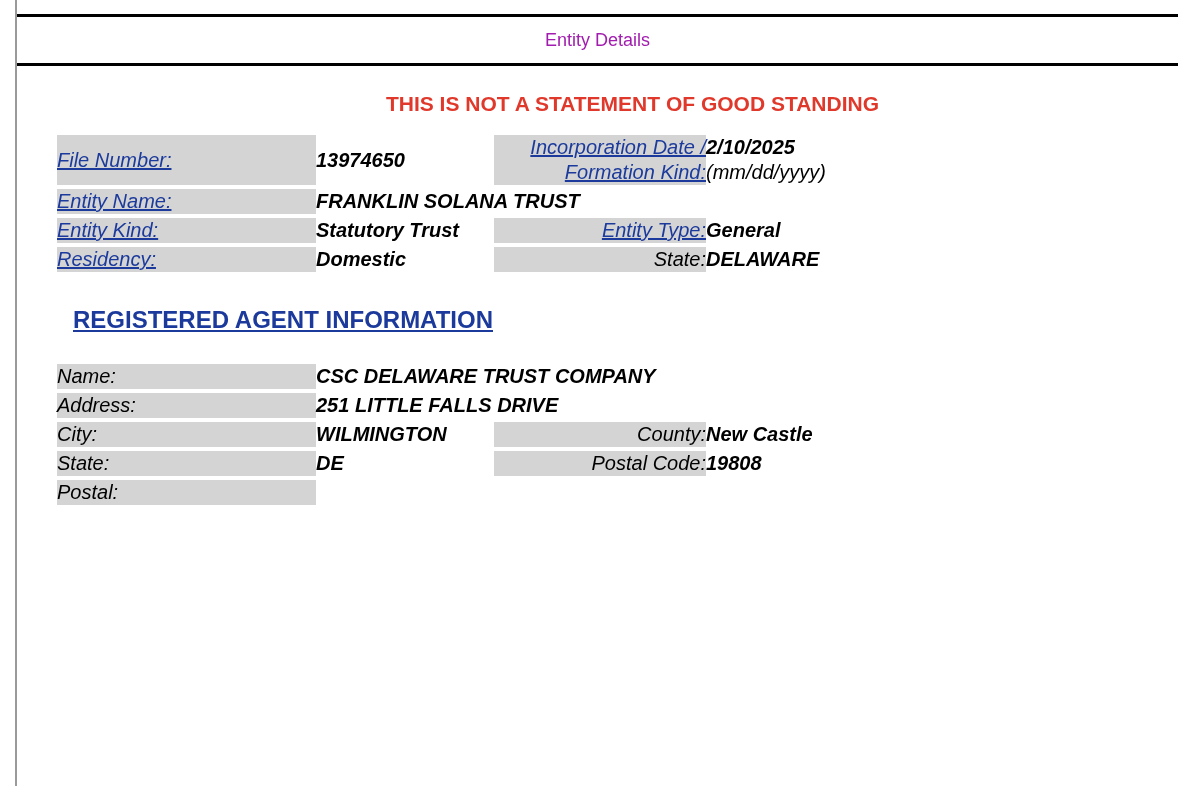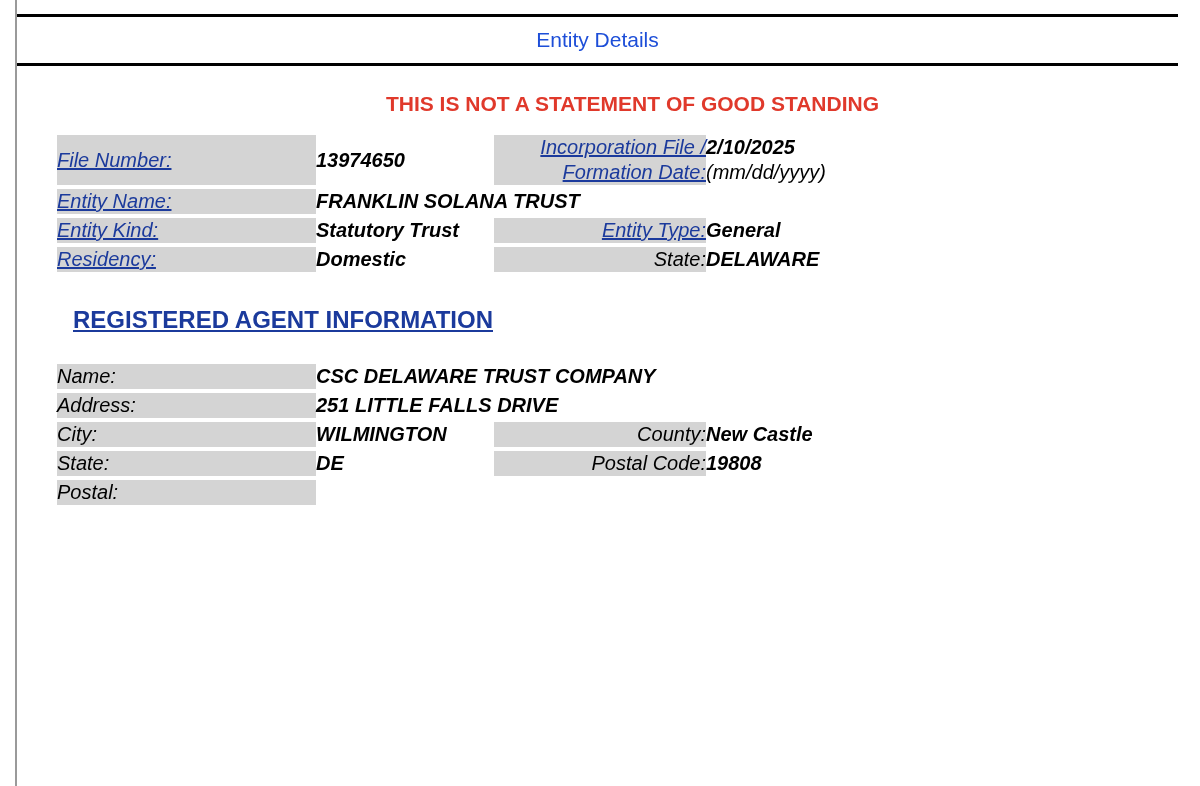--- a/index.html
+++ b/index.html
@@ -40,24 +40,24 @@
     width: 1161px;
     height: 52px;
     box-sizing: border-box;
     border-top: 3px solid #000000;
     border-bottom: 3px solid #000000;
     display: flex;
     align-items: center;
     justify-content: center;
   }
   .title-text {
-    font-size: 21px;
+    font-size: 18px;
     line-height: 24px;
     font-weight: 400;
-    color: #1d4ed8;
+    color: #a21caf;
   }
 
   
   .content {
     position: absolute;
     left: 17px;
     top: 66px;
     width: 1161px;
     padding-left: 40px;
   }
@@ -156,21 +156,21 @@
           <col class="c-lbl2">
           <col class="c-val2">
       </colgroup>
       <tbody>
         <tr>
           <td class="lbl">
             <a class="link" href="#">File Number:</a>
           </td>
           <td class="val">13974650</td>
           <td class="lbl right">
-            <a class="link" href="#">Incorporation File / Formation Date:</a>
+            <a class="link" href="#">Incorporation Date / Formation Kind:</a>
           </td>
           <td class="val">
             <span>2/10/2025</span>
             <span class="sub">(mm/dd/yyyy)</span>
           </td>
         </tr>
 
         <tr>
           <td class="lbl">
             <a class="link" href="#">Entity Name:</a>

